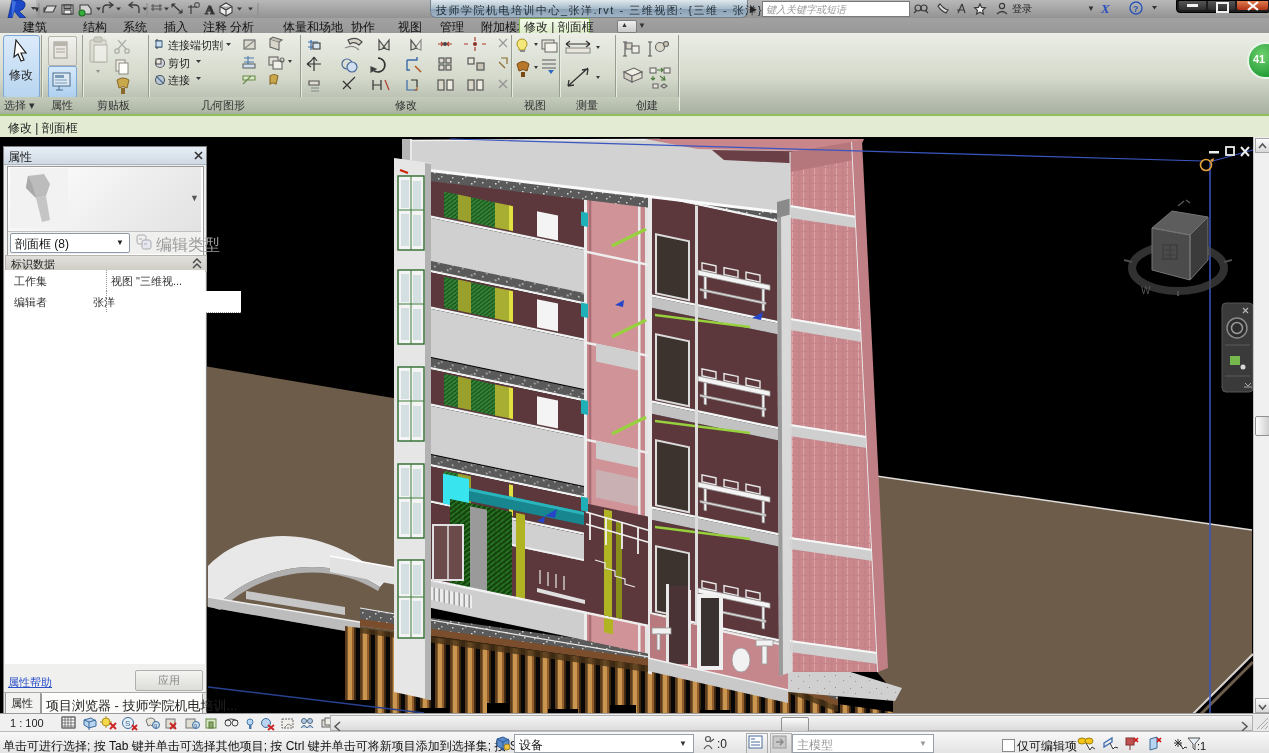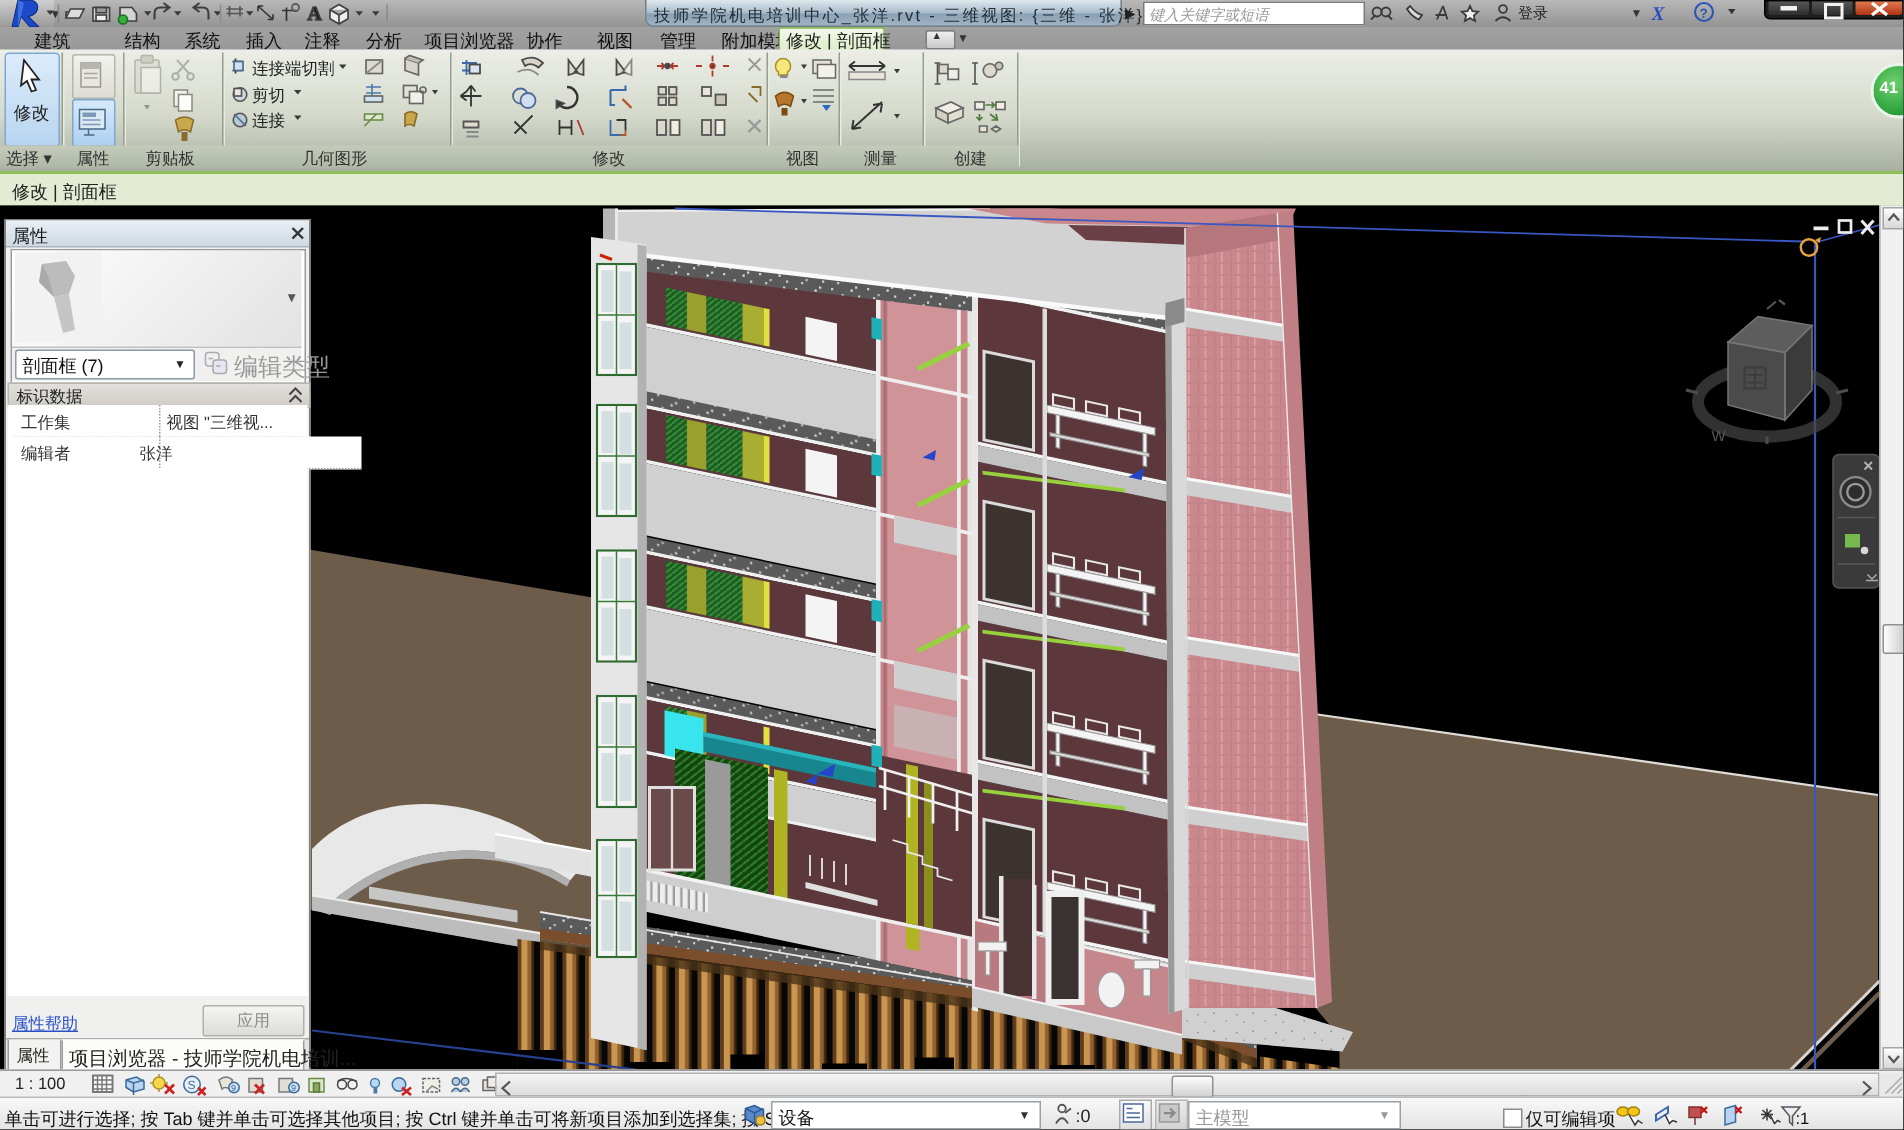--- a/index.html
+++ b/index.html
@@ -89,22 +89,22 @@
         </svg>
   </div>
 </div>
 
 <div class="abs" id="tabrow" style="left:0;top:18px;width:1269px;height:15px;background:linear-gradient(#a2a2a2,#989898);font-size:12px;color:#111;">
   <div class="tx" style="left:23px;top:1px;">建筑</div>
   <div class="tx" style="left:83px;top:1px;">结构</div>
   <div class="tx" style="left:123px;top:1px;">系统</div>
   <div class="tx" style="left:164px;top:1px;">插入</div>
   <div class="tx" style="left:203px;top:1px;">注释</div>
-  <div class="tx" style="left:244px;top:1px;">分析</div>
-  <div class="tx" style="left:283px;top:1px;">项目浏览器</div>
+  <div class="tx" style="left:230px;top:1px;">分析</div>
+  <div class="tx" style="left:283px;top:1px;">体量和场地</div>
   <div class="tx" style="left:351px;top:1px;">协作</div>
   <div class="tx" style="left:398px;top:1px;">视图</div>
   <div class="tx" style="left:440px;top:1px;">管理</div>
   <div class="tx" style="left:481px;top:1px;">附加模块</div>
   <div class="abs" style="left:519px;top:0px;width:69px;height:15px;background:linear-gradient(#f4f9ec,#dcecc6);border:1px solid #86b94e;border-bottom:none;border-radius:2px 2px 0 0;"></div>
   <div class="tx" style="left:524px;top:1px;color:#222;">修改 | 剖面框</div>
   <div class="abs" style="left:617px;top:2px;width:18px;height:11px;background:linear-gradient(#efefef,#c9c9c9);border:1px solid #7e7e7e;border-radius:2px;"></div>
   <div class="tx" style="left:621px;top:3px;font-size:7px;color:#333;">▲</div>
   <div class="tx" style="left:638px;top:3px;font-size:8px;color:#333;">▼</div>
 </div>
@@ -757,21 +757,21 @@
       <svg class="abs" style="left:2px;top:1px" width="58" height="60" viewBox="0 0 58 60">
         <rect x="0" y="0" width="58" height="60" fill="#f2f2f2"></rect>
         <path d="M18 8 L34 6 L40 16 L36 28 L26 30 L16 20 Z" fill="#b8b8b8" opacity="0.95"></path>
         <path d="M26 30 L36 28 L40 52 L32 54 Z" fill="#c2c2c2" opacity="0.95"></path>
         <path d="M18 8 L16 20 L26 30 L22 16 Z" fill="#a8a8a8" opacity="0.95"></path>
       </svg>
       <div class="tx" style="left:182px;top:26px;font-size:9px;color:#555;">▼</div>
     </div>
     <div class="abs" style="left:0;top:65px;width:193px;height:22px;background:#f0f0ef;">
       <div class="abs" style="left:2px;top:1px;width:118px;height:18px;background:#fff;border:1px solid #8a9aa8;border-radius:2px;">
-        <div class="tx" style="left:4px;top:2px;font-size:12px;color:#111;">剖面框 (7)</div>
+        <div class="tx" style="left:4px;top:2px;font-size:12px;color:#111;">剖面框 (8)</div>
         <div class="tx" style="left:105px;top:4px;font-size:8px;color:#222;">▼</div>
       </div>
       <svg class="abs" style="left:128px;top:2px" width="17" height="17" viewBox="0 0 17 17" opacity="0.5">
         <rect x="1" y="1" width="9" height="9" rx="2" fill="none" stroke="#667"></rect>
             <rect x="6" y="6" width="9" height="9" rx="2" fill="#dde" stroke="#667"></rect>
             <path d="M3 5 l3 0 M8 10 l3 0" stroke="#667"></path>
       </svg>
       <div class="tx" style="left:148px;top:3px;font-size:16px;color:#9a9a9a;">编辑类型</div>
     </div>
   </div>

